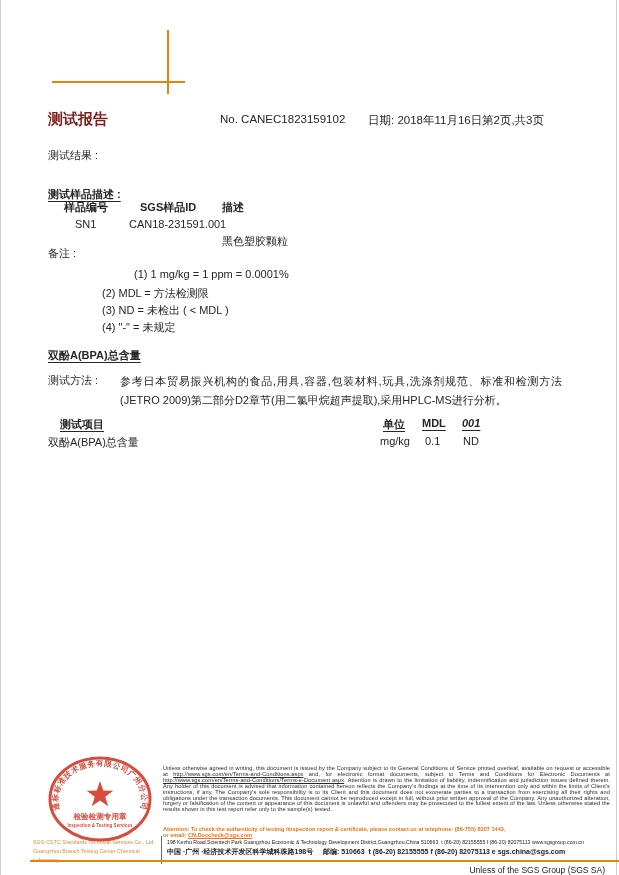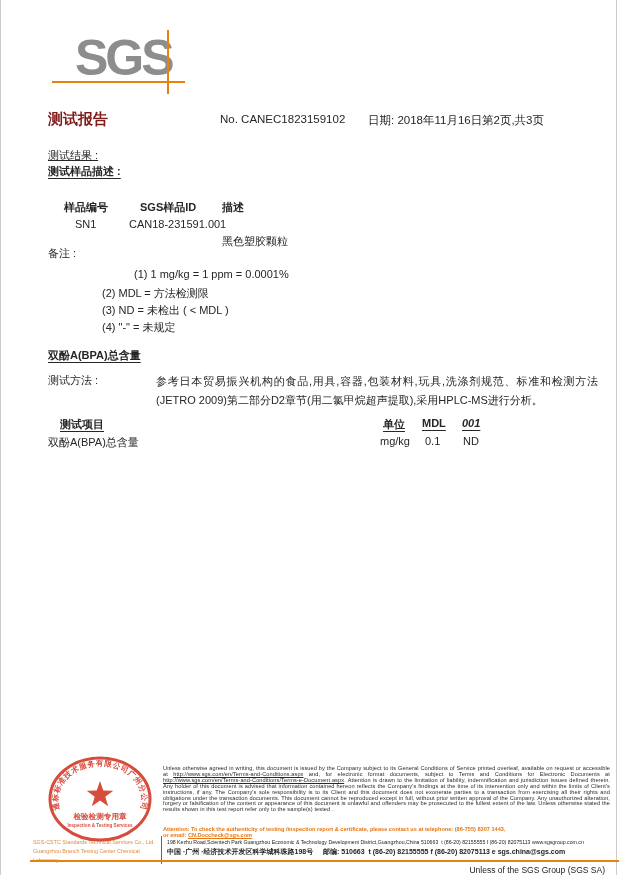--- a/index.html
+++ b/index.html
@@ -31,21 +31,21 @@
   
   .st-h1{position:absolute;left:64px;top:200px;}
   .st-h2{position:absolute;left:140px;top:200px;}
   .st-h3{position:absolute;left:222px;top:200px;}
   .st-c1{position:absolute;left:75px;top:218px;}
   .st-c2{position:absolute;left:129px;top:218px;}
   .st-c3{position:absolute;left:222px;top:234px;}
 
   .note{position:absolute;left:102px;font-size:11px;}
 
-  .method-text{position:absolute;left:120px;top:372px;width:442px;font-size:11px;line-height:19px;text-align:justify;margin-left:36px;}
+  .method-text{position:absolute;left:120px;top:372px;width:442px;font-size:11px;line-height:19px;text-align:justify;}
 
   
   .rt-h{position:absolute;top:417px;font-size:11px;font-weight:bold;text-decoration:underline;text-underline-offset:3px;}
   .rt-c{position:absolute;top:435px;font-size:11px;}
 
   
   .disclaimer{position:absolute;left:163px;top:766px;width:447px;
     font-size:5.6px;line-height:5.9px;text-align:justify;color:#2a2a2a;letter-spacing:0.1px;}
   .disclaimer .link{text-decoration:underline;}
   .attention{position:absolute;left:163px;top:826px;width:447px;
@@ -63,31 +63,30 @@
   
   .stamp{position:absolute;left:46px;top:755px;width:108px;height:90px;opacity:0.9;}
 </style>
 </head>
 <body>
 
 <div class="page">
   <div class="edge left"></div>
   <div class="edge right"></div>
 
-  <div class="logo-text">SGS</div>
   <div class="logo-hline"></div>
   <div class="logo-vline"></div>
 
   <div class="doc-title">测试报告</div>
   <div class="report-no">No. CANEC1823159102</div>
   <div class="report-date">日期: 2018年11月16日</div>
   <div class="report-page">第2页,共3页</div>
 
-  <div class="lbl body-txt" style="top:148px;text-decoration:underline;">测试结果 :</div>
-  <div class="lbl body-txt b u" style="top:164px;">测试样品描述 :</div>
+  <div class="lbl body-txt" style="top:148px;">测试结果 :</div>
+  <div class="lbl body-txt b u" style="top:187px;">测试样品描述 :</div>
 
   <div class="st-h1 body-txt b">样品编号</div>
   <div class="st-h2 body-txt b">SGS样品ID</div>
   <div class="st-h3 body-txt b">描述</div>
   <div class="st-c1 body-txt">SN1</div>
   <div class="st-c2 body-txt">CAN18-231591.001</div>
   <div class="st-c3 body-txt">黑色塑胶颗粒</div>
 
   <div class="lbl body-txt" style="top:246px;">备注 :</div>
   <div class="note" style="top:268px;margin-left:32px;">(1) 1 mg/kg = 1 ppm = 0.0001%</div>

